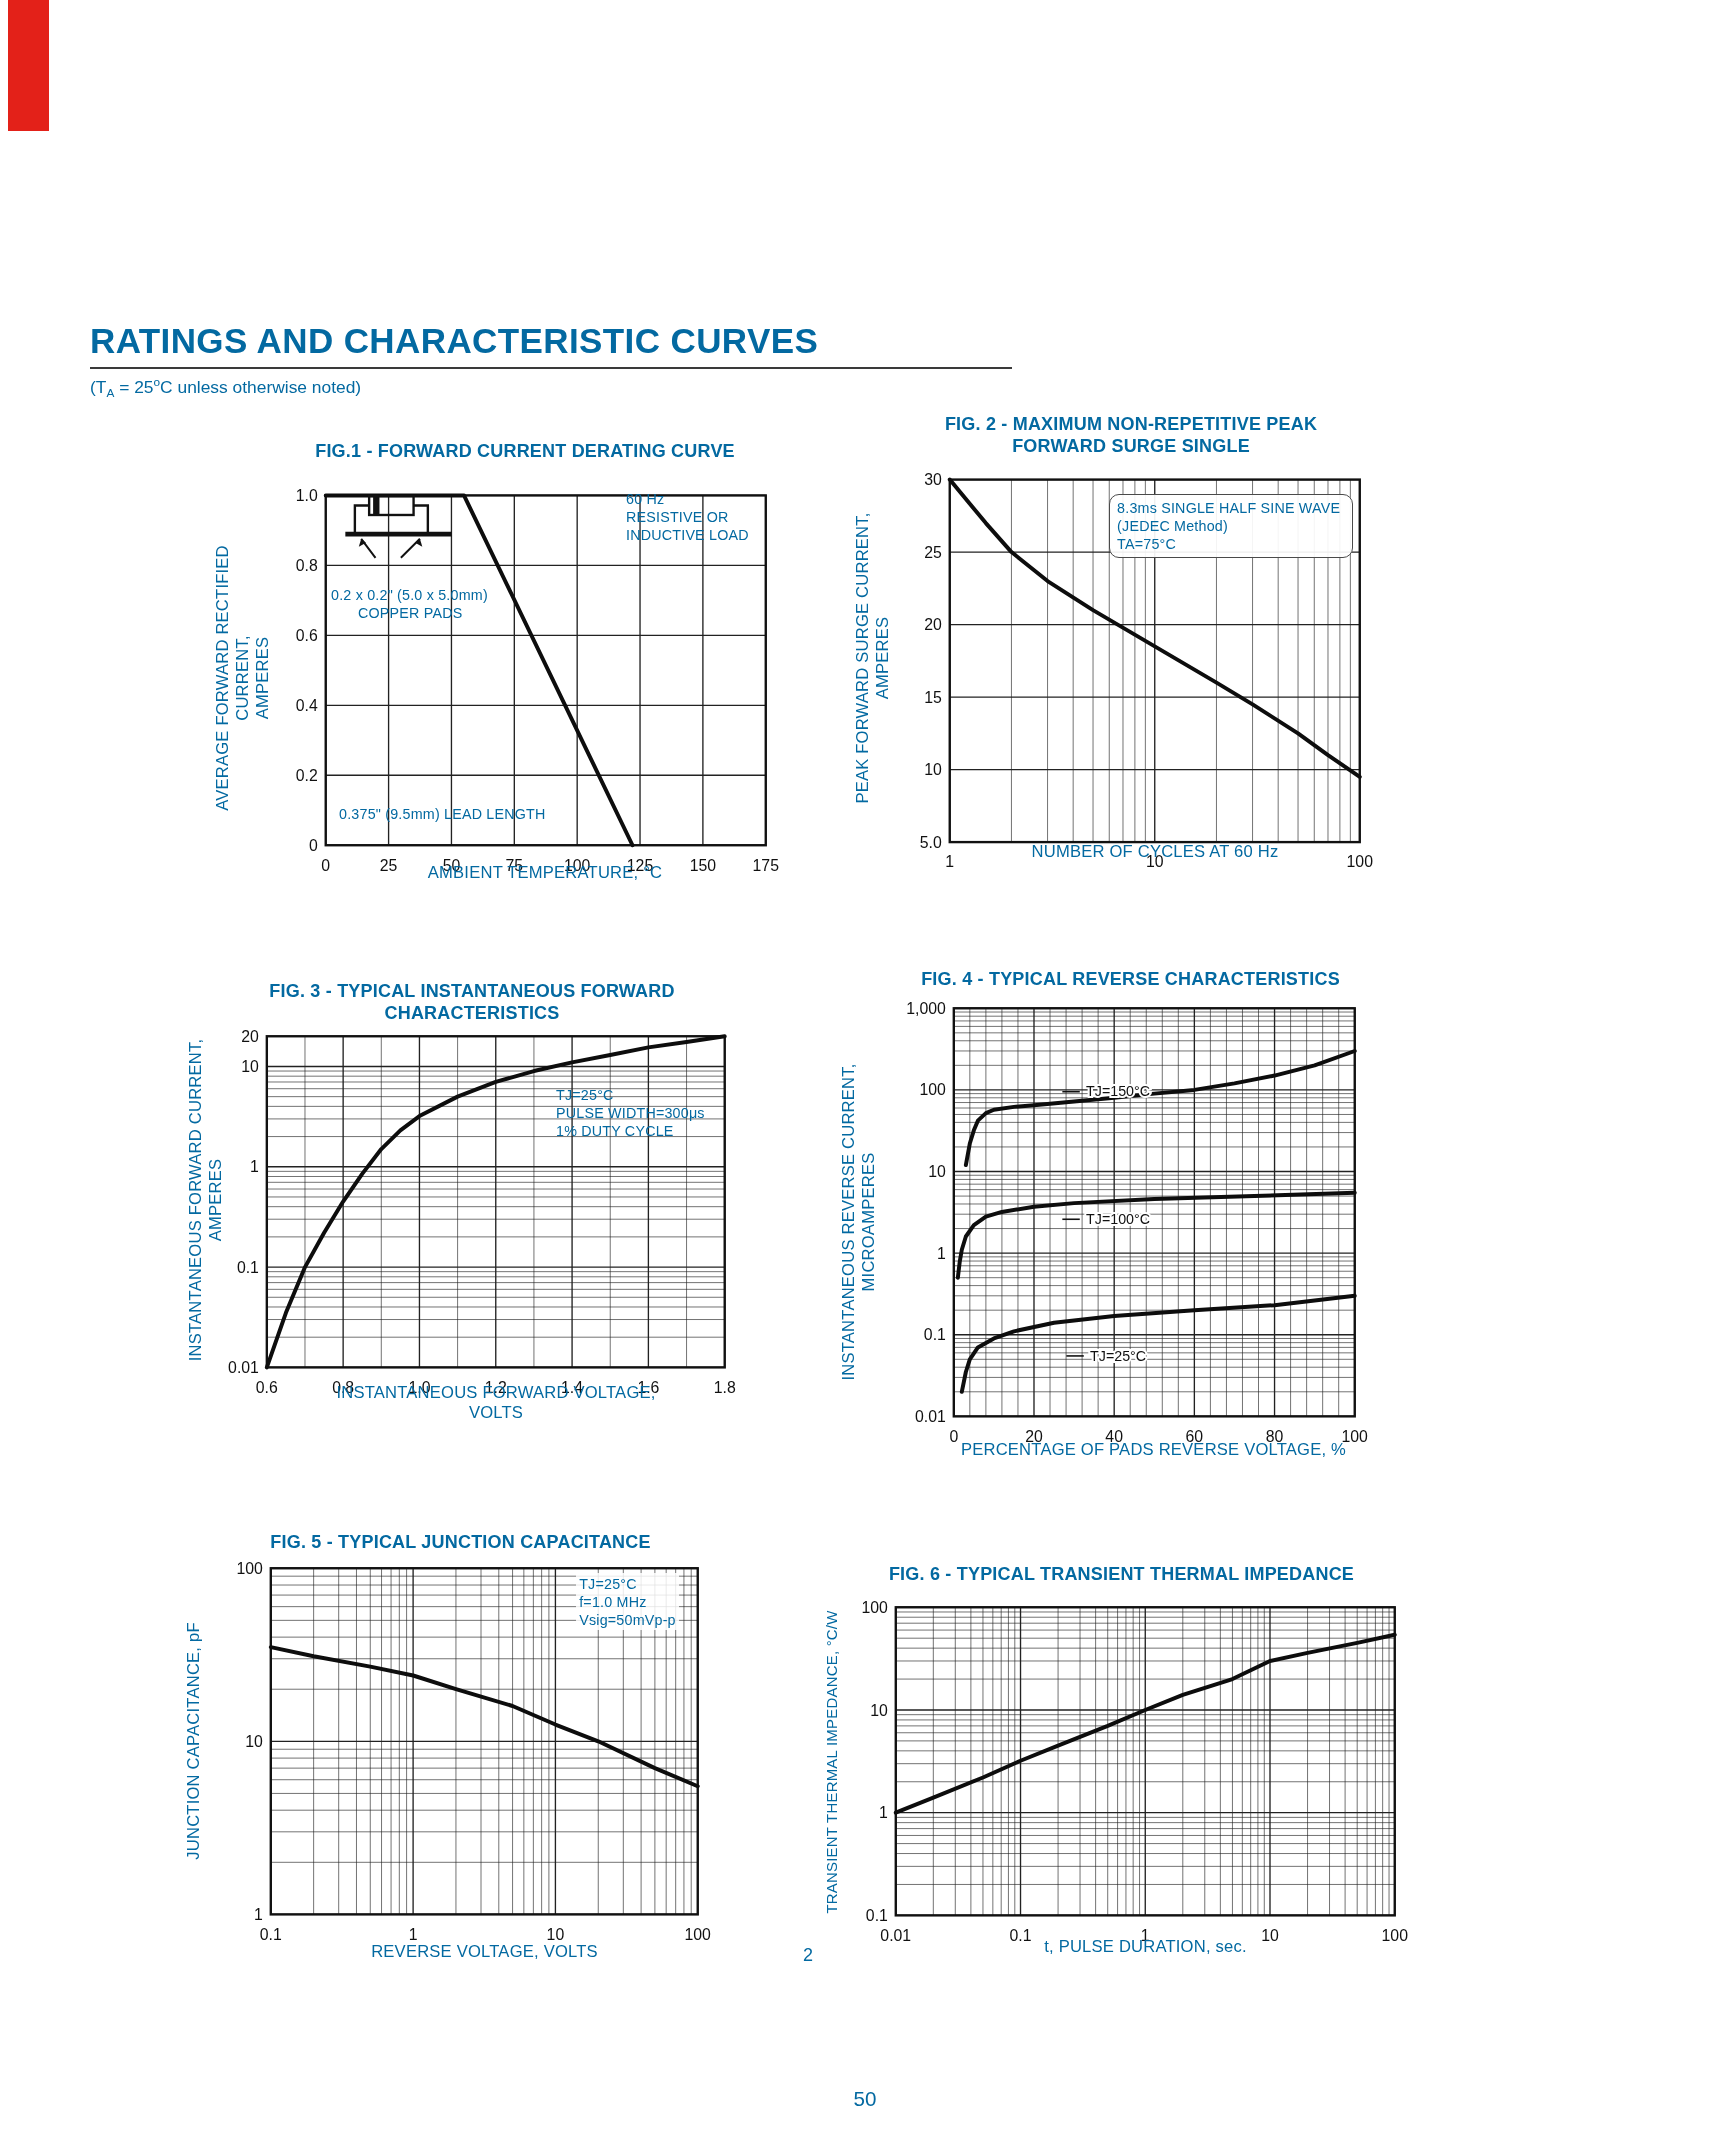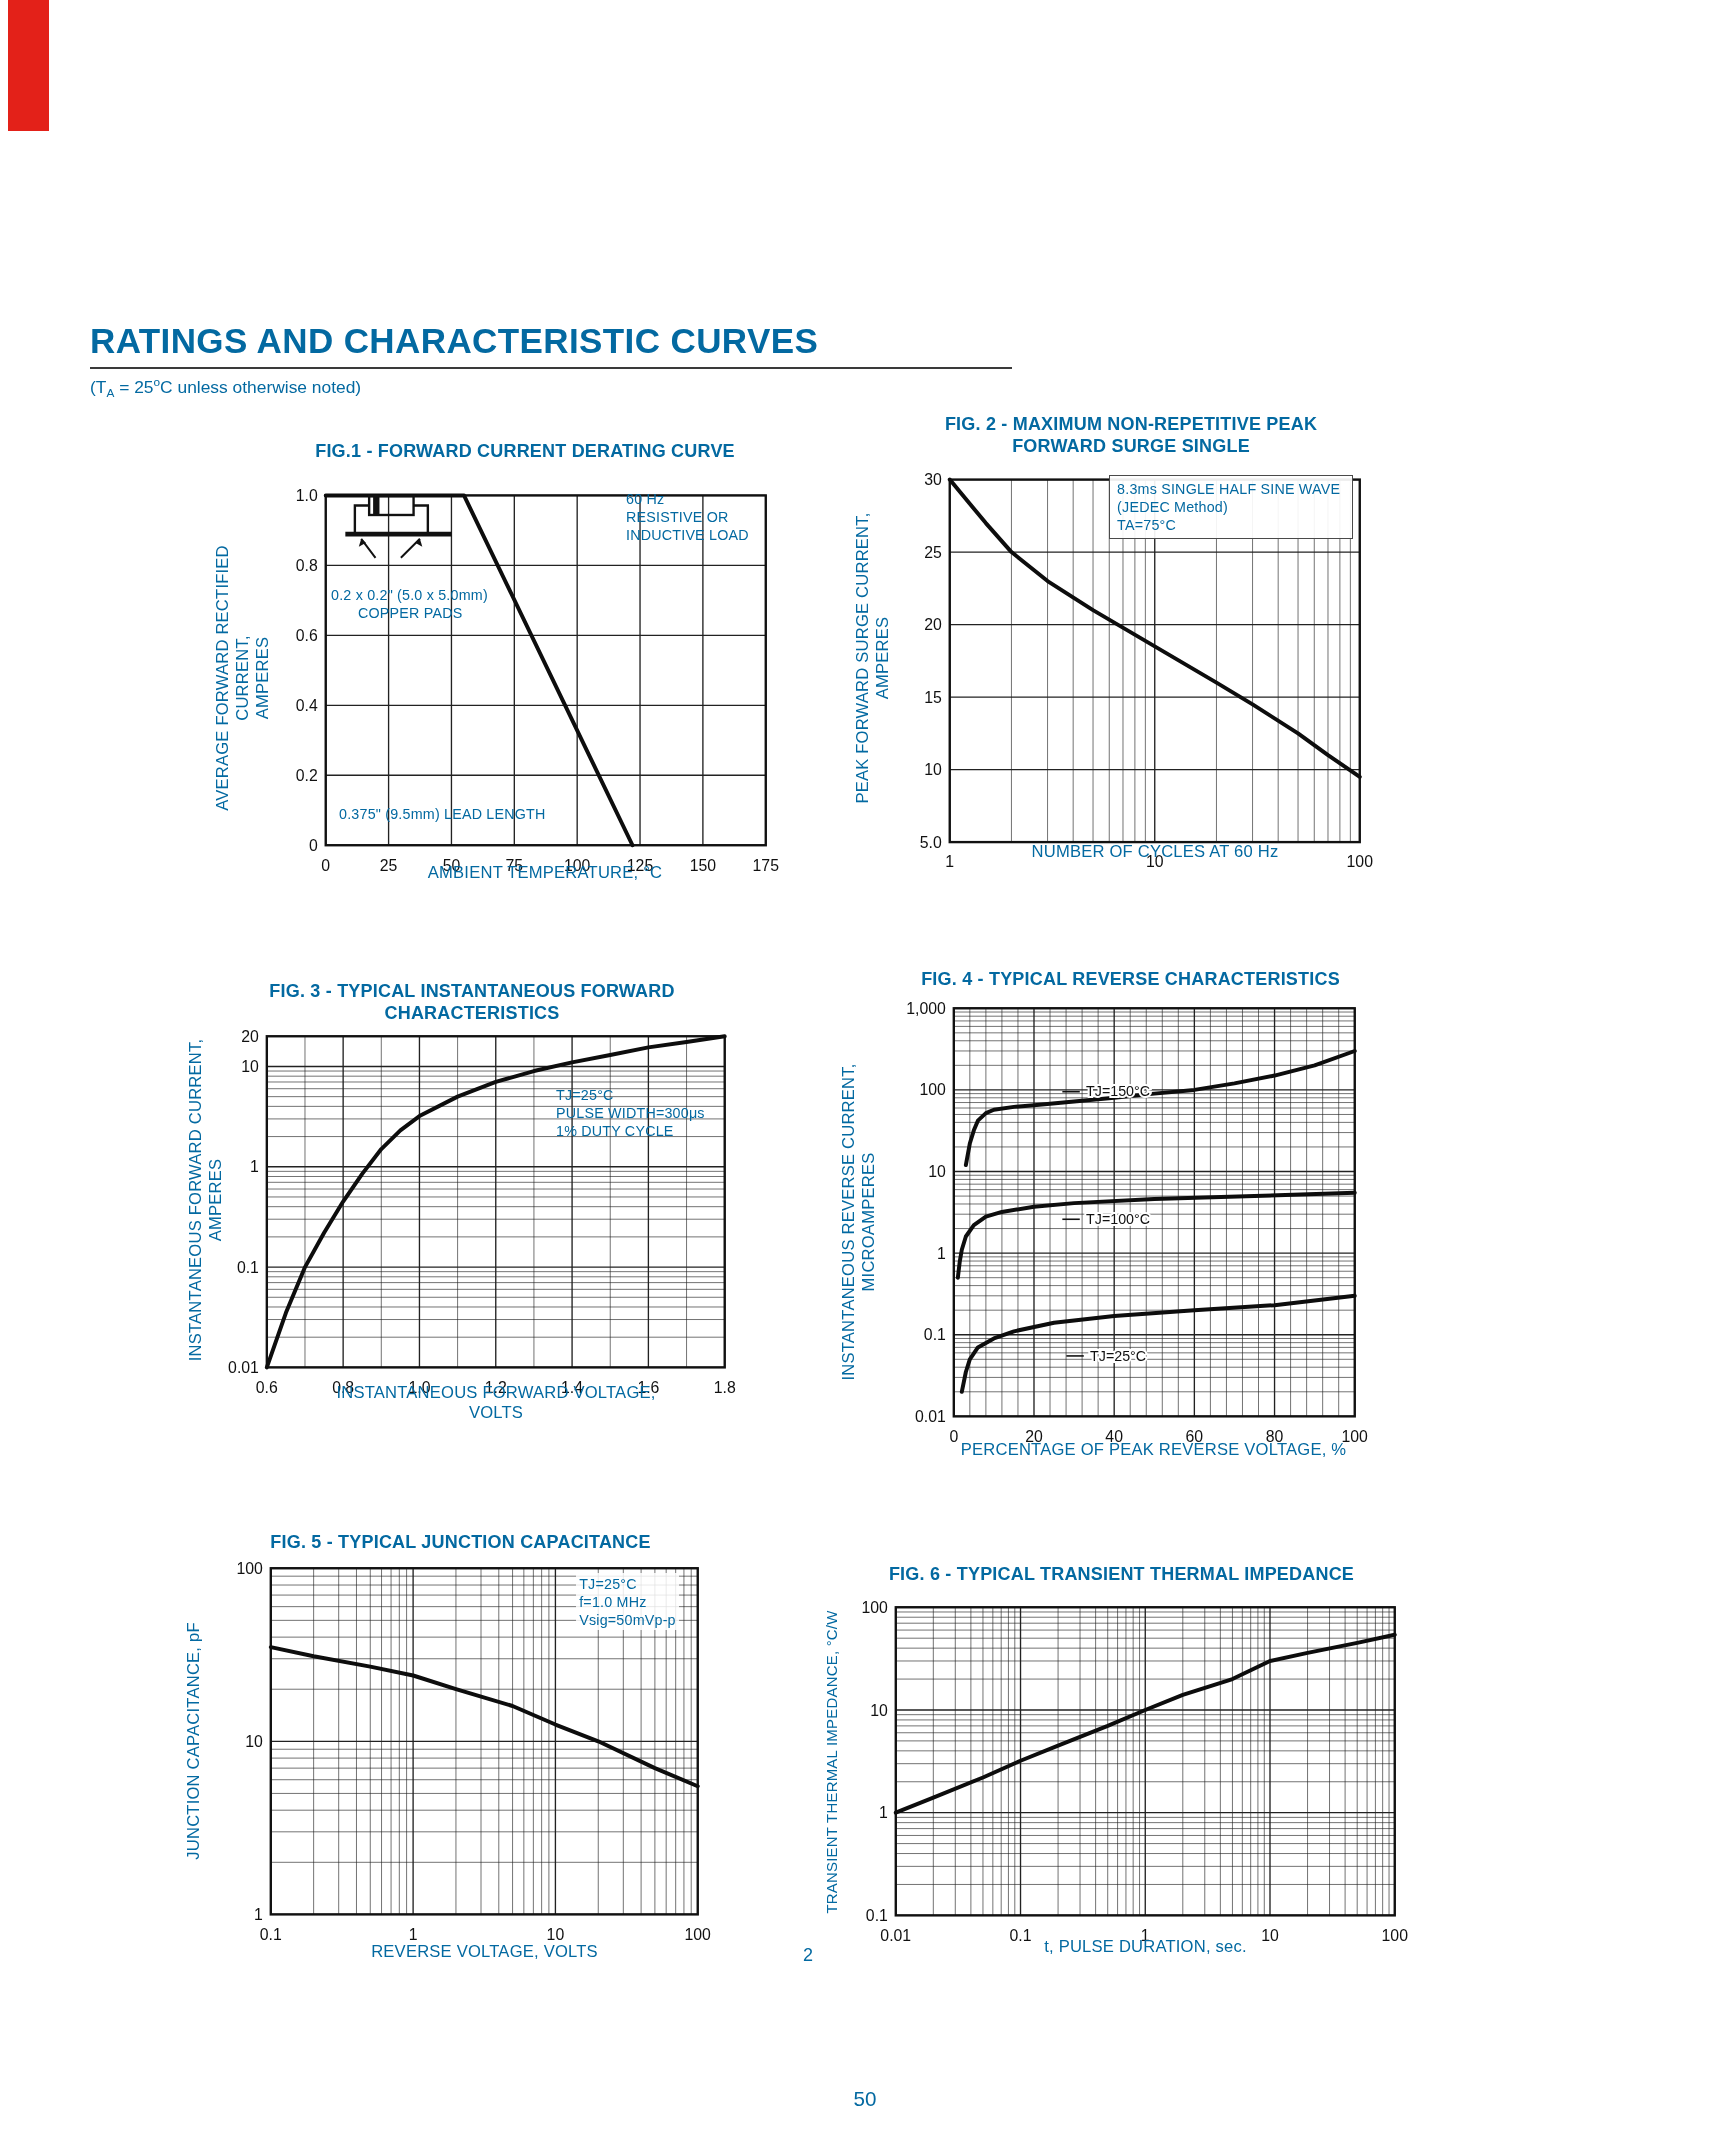--- a/index.html
+++ b/index.html
@@ -138,21 +138,21 @@
         <text x="337" y="508" text-anchor="middle" font-size="20">10</text>
         <text x="596" y="508" text-anchor="middle" font-size="20">100</text>
         <text x="68" y="483" text-anchor="end" font-size="20">5.0</text>
         <text x="68" y="391.4" text-anchor="end" font-size="20">10</text>
         <text x="68" y="299.79999999999995" text-anchor="end" font-size="20">15</text>
         <text x="68" y="208.2" text-anchor="end" font-size="20">20</text>
         <text x="68" y="116.59999999999997" text-anchor="end" font-size="20">25</text>
         <text x="68" y="25" text-anchor="end" font-size="20">30</text>
         <path d="M78.0,18.0 L123.6,73.0 L156.0,109.6 L201.6,146.2 L259.0,182.9 L337.0,228.7 L415.0,274.5 L460.6,302.0 L518.0,338.6 L555.9,366.1 L596.0,393.6" fill="none" stroke="#0d0d0d" stroke-width="5" stroke-linejoin="round" stroke-linecap="round"></path>
       </svg>
-    <div class="abs anno boxed" style="left:1109px;top:475px;width:228px;">
+    <div class="abs anno boxed" style="left:1109px;top:494px;width:228px;border-radius:10px;">
       <div>8.3ms SINGLE HALF SINE WAVE</div>
       <div>(JEDEC Method)</div>
       <div>TA=75°C</div>
     </div>
     <div class="abs axis-label" style="left:950px;top:842px;width:410px;">NUMBER OF CYCLES AT 60 Hz</div>
   </div>
 
   <div class="figure">
     <div class="abs fig-title" style="left:205px;top:980px;width:534px;">
       <div>FIG. 3 - TYPICAL INSTANTANEOUS FORWARD</div>
@@ -327,21 +327,21 @@
         <path d="M93.2,215.8 L98.2,188.7 L103.3,172.0 L108.4,159.8 L118.5,150.3 L128.6,146.1 L153.9,142.4 L179.2,140.3 L229.8,135.7 L280.4,131.0 L331.0,125.7 L381.6,121.0 L432.2,112.8 L482.8,102.9 L533.4,90.0 L584.0,71.9" fill="none" stroke="#0d0d0d" stroke-width="5" stroke-linejoin="round" stroke-linecap="round"></path>
         <line x1="214.98000000000002" x2="236.98000000000002" y1="123.29446865524869" y2="123.29446865524869" stroke="#111" stroke-width="2"></line>
         <text x="244.98000000000002" y="129.2944686552487" text-anchor="start" font-size="18" paint-order="stroke" stroke="#fff" stroke-width="5">TJ=150°C</text>
         <path d="M83.1,358.0 L85.6,337.0 L88.1,322.7 L93.2,306.0 L103.3,291.7 L118.5,280.9 L138.7,275.0 L179.2,268.5 L229.8,263.9 L331.0,258.7 L457.5,255.0 L584.0,250.7" fill="none" stroke="#0d0d0d" stroke-width="5" stroke-linejoin="round" stroke-linecap="round"></path>
         <line x1="214.98000000000002" x2="236.98000000000002" y1="284.25774515900576" y2="284.25774515900576" stroke="#111" stroke-width="2"></line>
         <text x="244.98000000000002" y="290.25774515900576" text-anchor="start" font-size="18" paint-order="stroke" stroke="#fff" stroke-width="5">TJ=100°C</text>
         <path d="M88.1,502.0 L93.2,477.0 L98.2,461.0 L108.4,446.0 L128.6,434.7 L153.9,425.7 L204.5,414.9 L280.4,406.3 L381.6,399.0 L482.8,392.7 L584.0,380.9" fill="none" stroke="#0d0d0d" stroke-width="5" stroke-linejoin="round" stroke-linecap="round"></path>
         <line x1="220.04000000000002" x2="242.04000000000002" y1="456.7426429820929" y2="456.7426429820929" stroke="#111" stroke-width="2"></line>
         <text x="250.04000000000002" y="462.7426429820929" text-anchor="start" font-size="18" paint-order="stroke" stroke="#fff" stroke-width="5">TJ=25°C</text>
       </svg>
-    <div class="abs axis-label" style="left:953px;top:1440px;width:401px;">PERCENTAGE OF PEAK REVERSE VOLTAGE, %</div>
+    <div class="abs axis-label" style="left:953px;top:1440px;width:401px;">PERCENTAGE OF PADS REVERSE VOLTAGE, %</div>
   </div>
 
   <div class="figure">
     <div class="abs fig-title" style="left:209px;top:1531px;width:503px;">
       <div>FIG. 5 - TYPICAL JUNCTION CAPACITANCE</div>
     </div>
     <div class="abs ylabel-wrap axis-label" style="left:21.4px;top:1731px;width:346px;">
       <div>JUNCTION CAPACITANCE, pF</div>
     </div>
     <svg class="plot-svg abs" style="left:209px;top:1554px;" width="503" height="400" viewBox="0 0 635 505">

